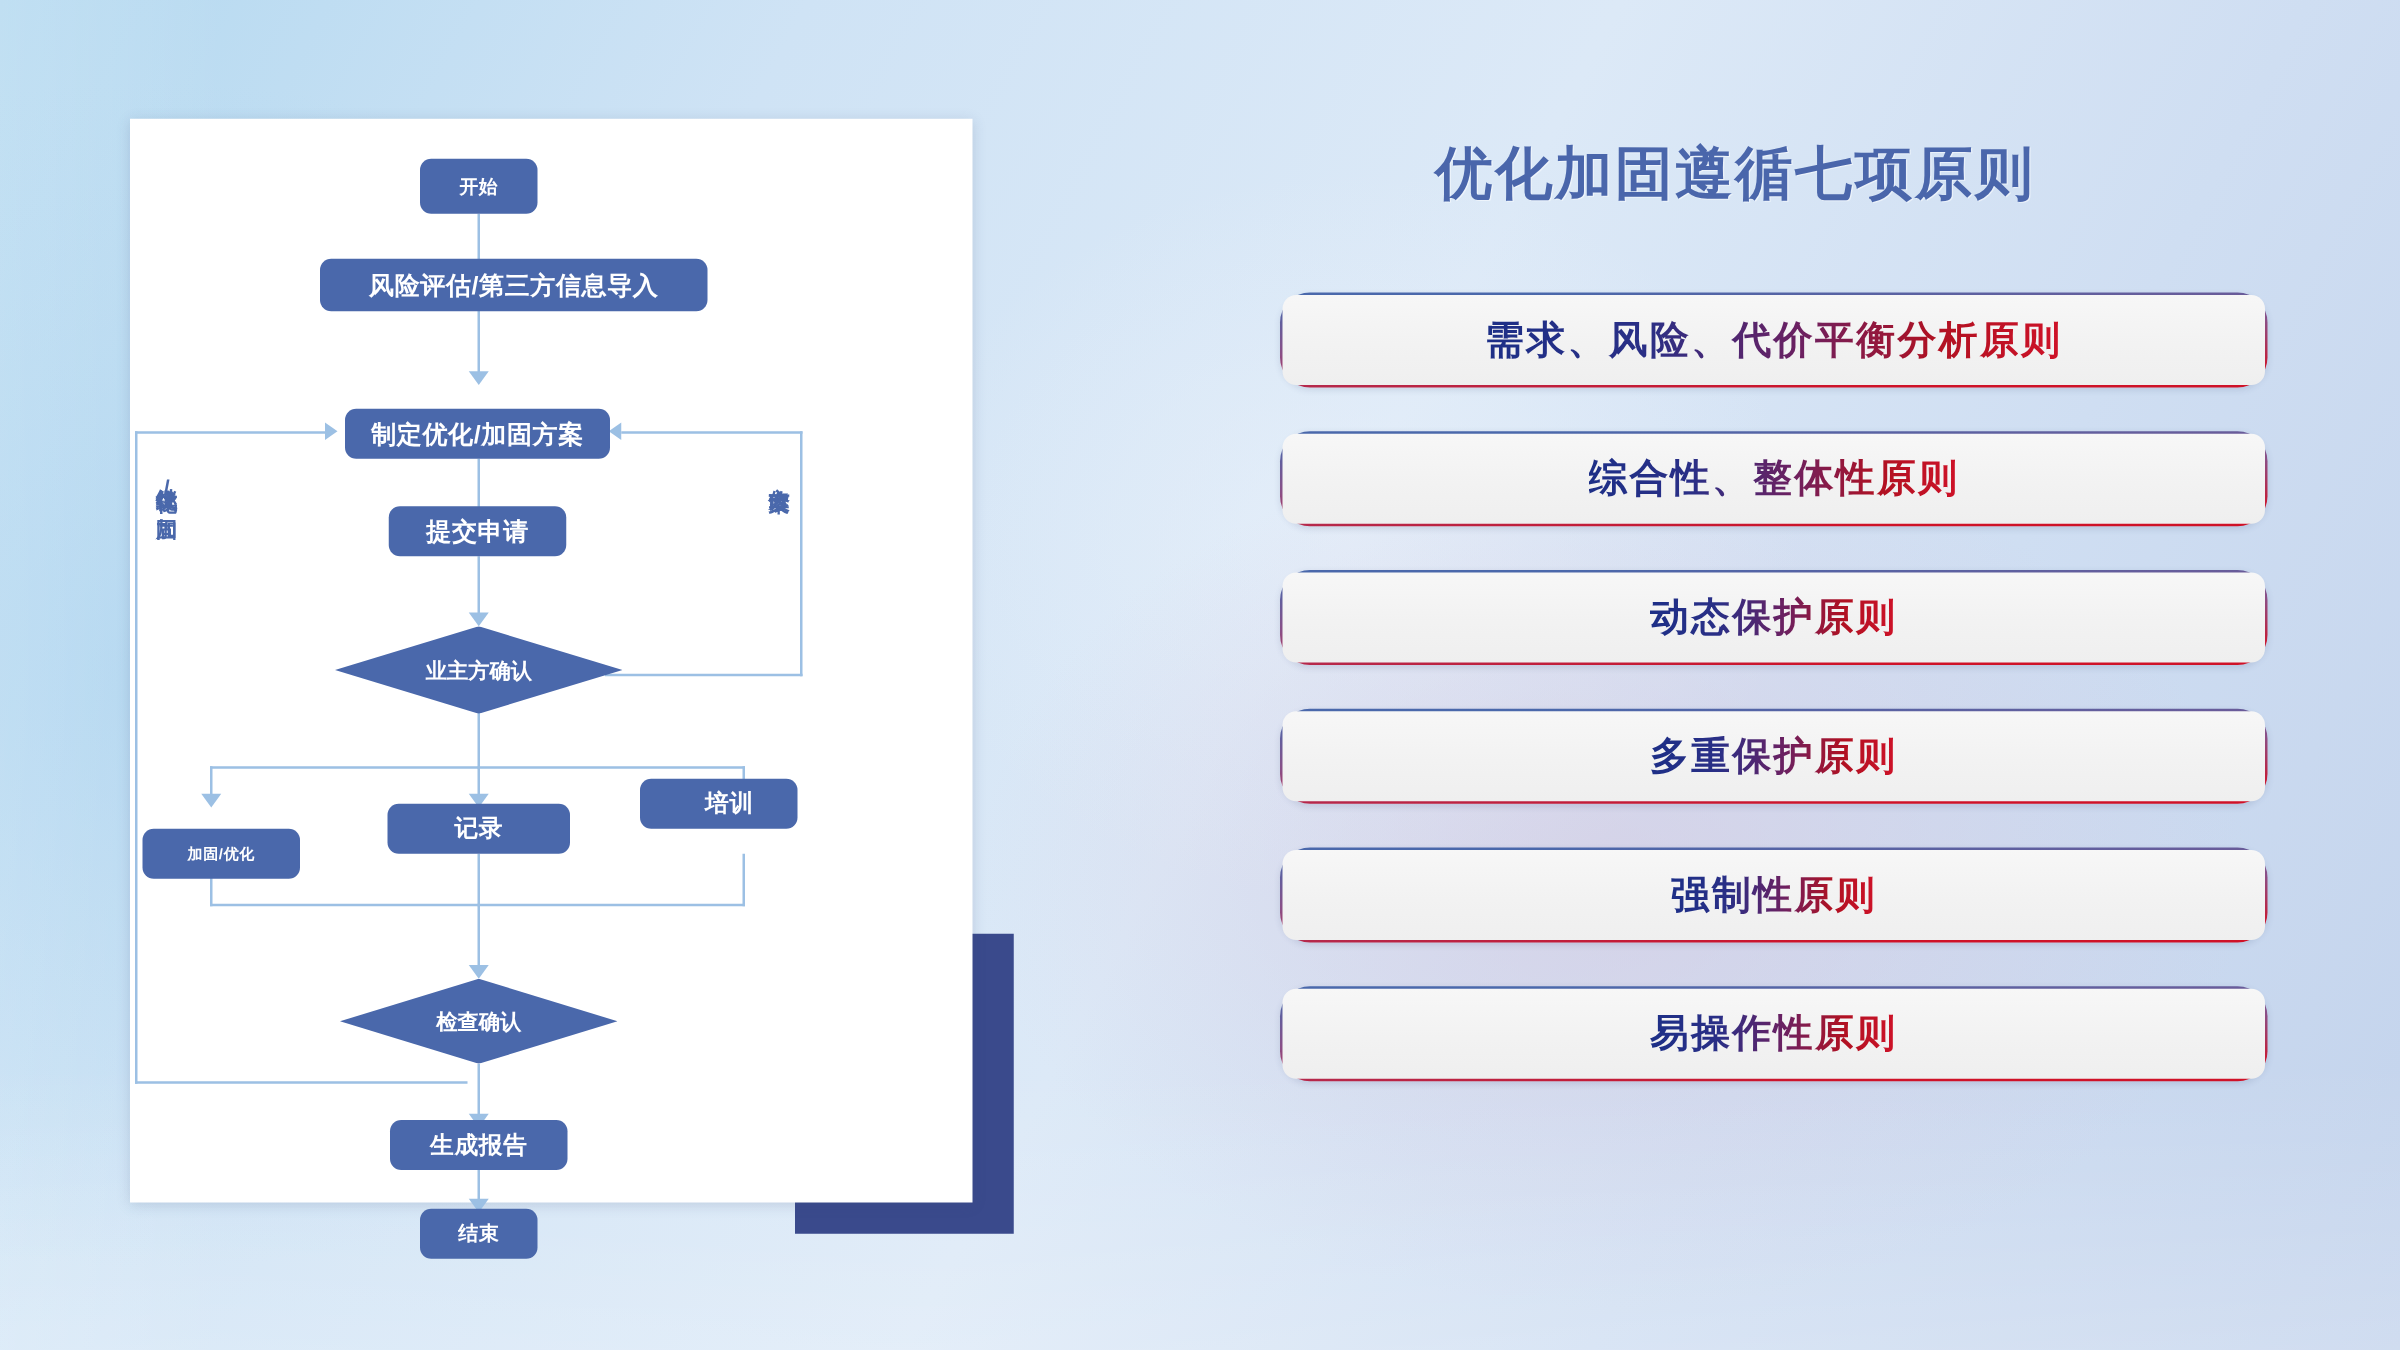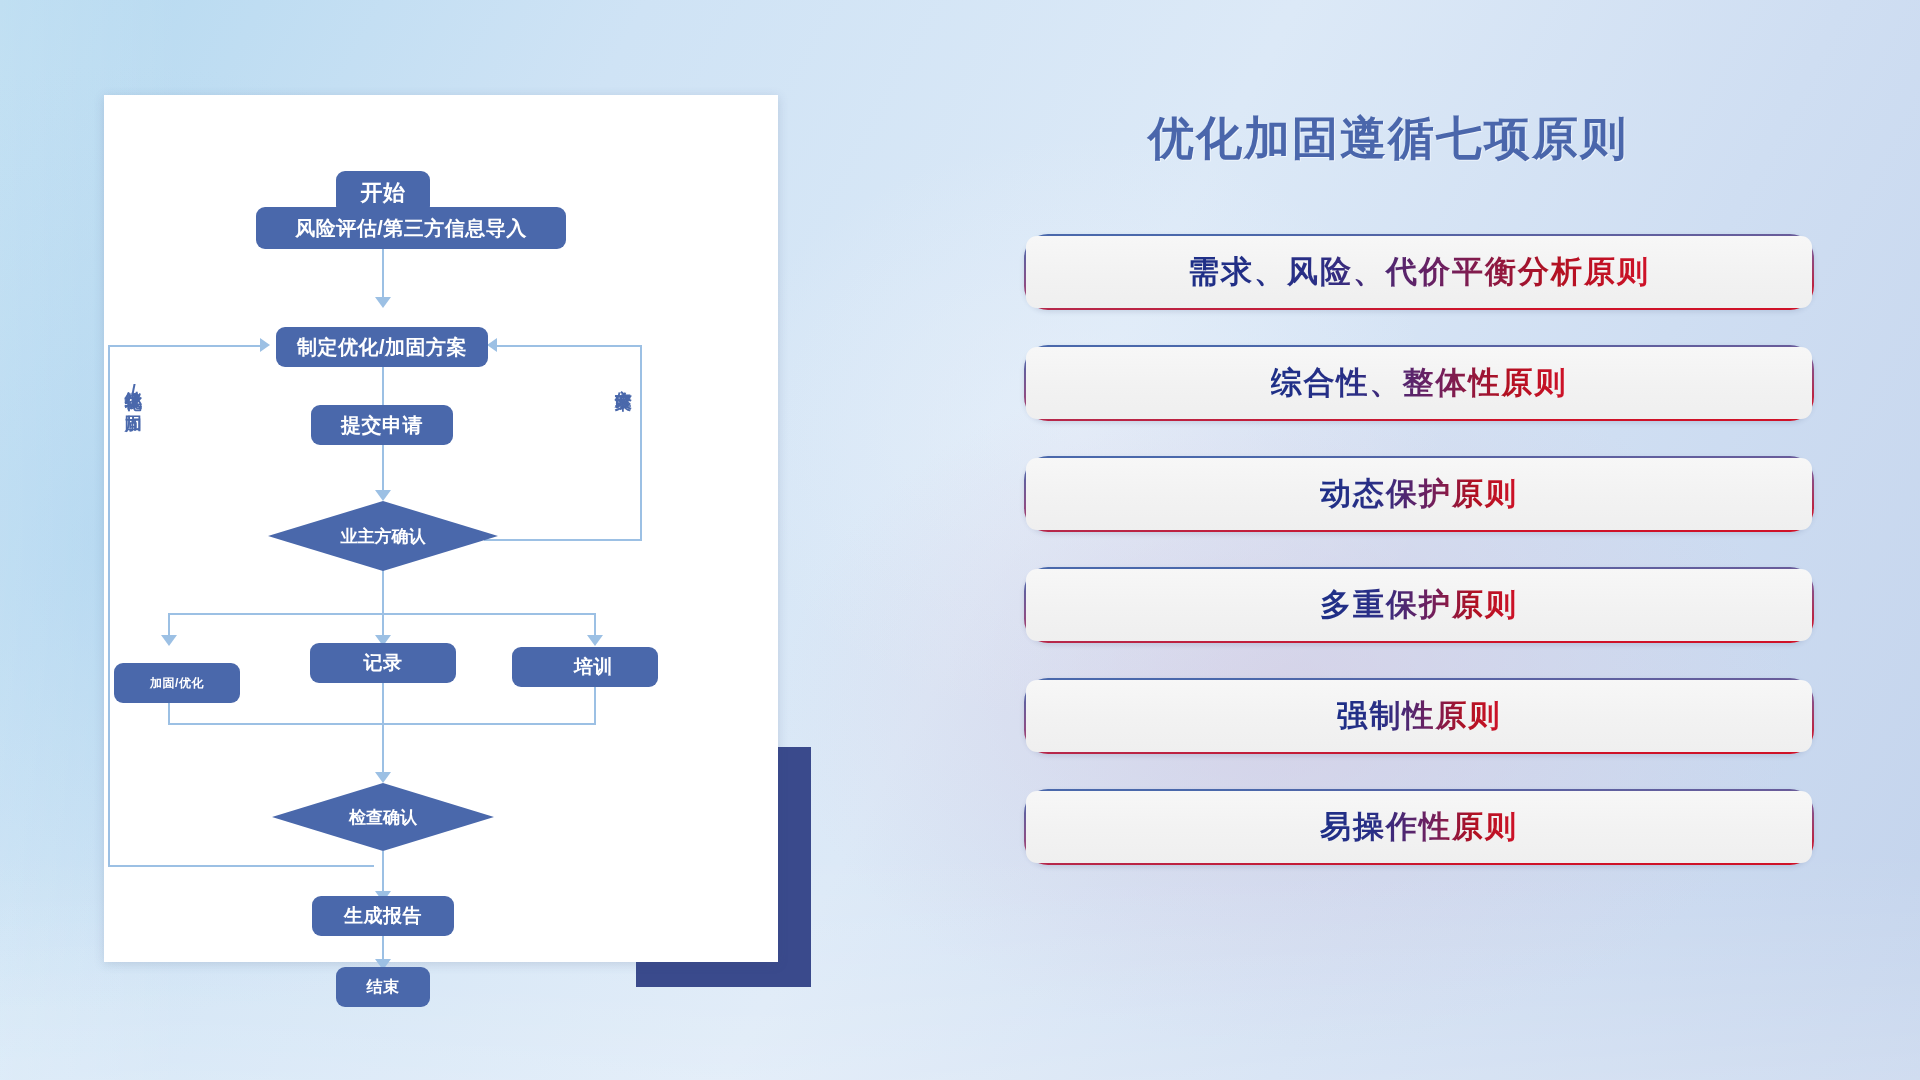--- a/index.html
+++ b/index.html
@@ -190,21 +190,21 @@
 
       <div class="ln v" style="left:278px; top:628px; height:54px;"></div>
       <div class="ar down" style="left:271px; top:677px;"></div>
 
       <div class="ln v" style="left:278px; top:756px; height:45px;"></div>
       <div class="ar down" style="left:271px; top:796px;"></div>
 
       <div class="ln v" style="left:278px; top:825px; height:44px;"></div>
       <div class="ar down" style="left:271px; top:864px;"></div>
 
-      <div class="node" style="left:232px; top:32px; width:94px; height:44px; font-size:22px;margin-top:44px;">
+      <div class="node" style="left:232px; top:32px; width:94px; height:44px; font-size:15px;">
         <span>开始</span>
       </div>
 
       <div class="node" style="left:152px; top:112px; width:310px; height:42px; font-size:20px;">
         <span>风险评估/第三方信息导入</span>
       </div>
 
       <div class="node" style="left:172px; top:232px; width:212px; height:40px; font-size:20px;">
         <span>制定优化/加固方案</span>
       </div>
@@ -218,21 +218,21 @@
       </div>
 
       <div class="node" style="left:10px; top:568px; width:126px; height:40px; font-size:12px;">
         <span>加固/优化</span>
       </div>
 
       <div class="node" style="left:206px; top:548px; width:146px; height:40px; font-size:19px;">
         <span>记录</span>
       </div>
 
-      <div class="node" style="left:408px; top:552px; width:146px; height:40px; font-size:19px;padding-left:17px;">
+      <div class="node" style="left:408px; top:528px; width:126px; height:40px; font-size:19px;padding-left:17px;">
         <span>培训</span>
       </div>
 
       <div class="diamond" style="left:168px; top:688px; width:222px; height:68px; font-size:17px;">
         <span>检查确认</span>
       </div>
 
       <div class="node" style="left:208px; top:785px; width:142px; height:40px; font-size:19px;margin-top:16px;">
         <span>生成报告</span>
       </div>

